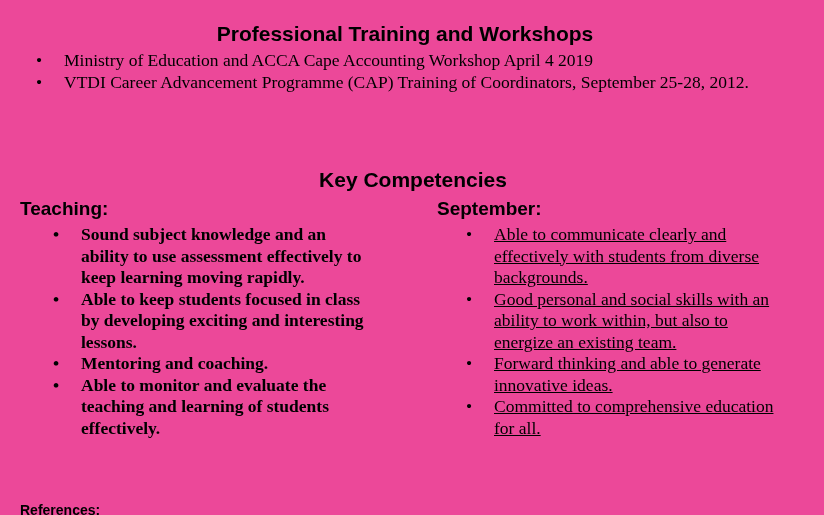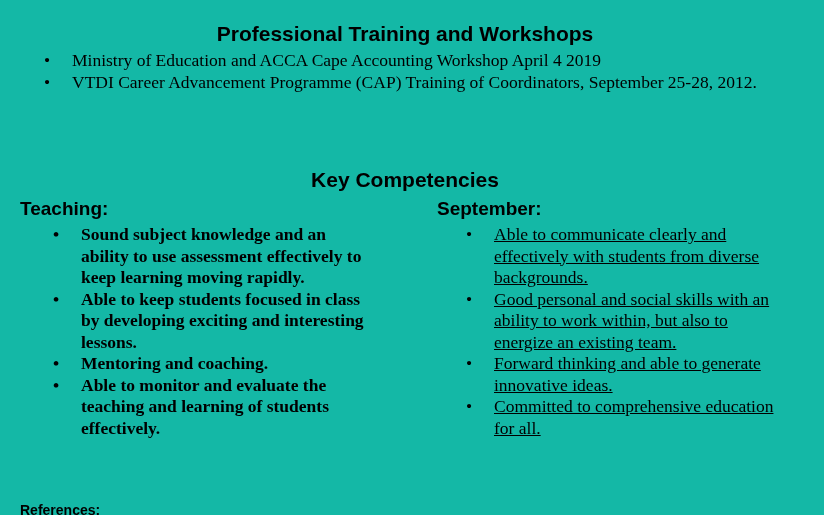--- a/index.html
+++ b/index.html
@@ -14,21 +14,21 @@
     font-family: "Liberation Serif", "DejaVu Serif", serif;
     color: #000000;
     overflow: hidden;
     position: relative;
   }
 
   .page {
     position: relative;
     width: 824px;
     height: 515px;
-    background: #14b8a6;
+    background: #ec4899;
     box-sizing: border-box;
   }
 
   
   .section-title {
     font-family: "Liberation Sans", "DejaVu Sans", sans-serif;
     font-weight: bold;
     font-size: 21px;
     text-align: center;
     letter-spacing: 0px;
@@ -41,20 +41,21 @@
     left: 0;
     top: 22px;
     width: 810px;
   }
 
   .title-competencies {
     position: absolute;
     left: 0;
     top: 168px;
     width: 810px;
+    padding-left: 8px;
   }
 
   .col-heading {
     font-family: "Liberation Sans", "DejaVu Sans", sans-serif;
     font-weight: bold;
     font-size: 19px;
     color: #000000;
     line-height: 1.15;
     position: absolute;
   }
@@ -93,21 +94,21 @@
     left: 0px;
     top: 0px;
     font-family: "Liberation Serif", "DejaVu Serif", serif;
     font-size: 17.5px;
     line-height: 21.5px;
   }
 
   
   .training-list {
     position: absolute;
-    left: 44px;
+    left: 36px;
     top: 50px;
     width: 740px;
   }
 
   
   .col-teaching {
     position: absolute;
     left: 53px;
     top: 224px;
     width: 322px;

